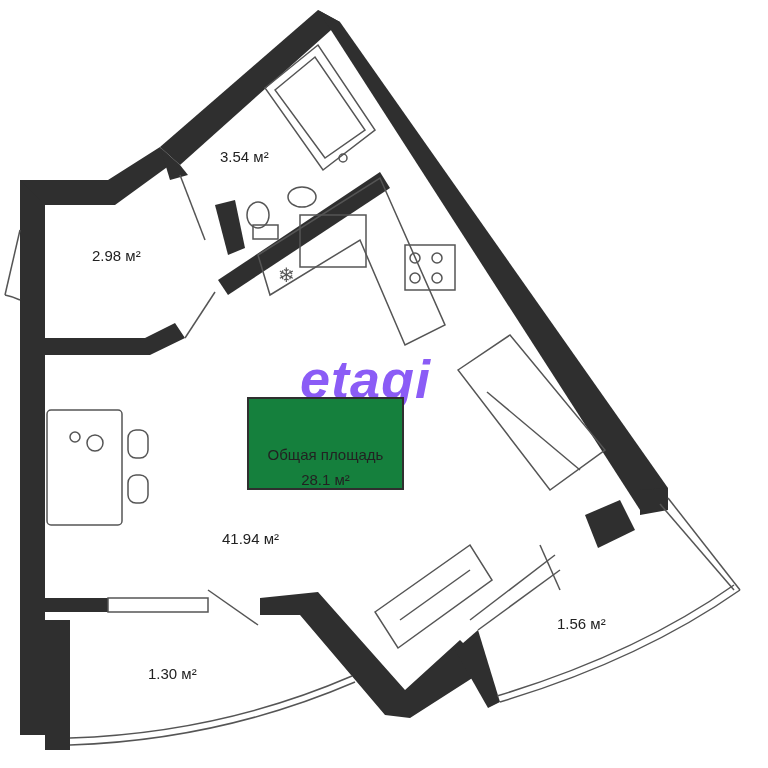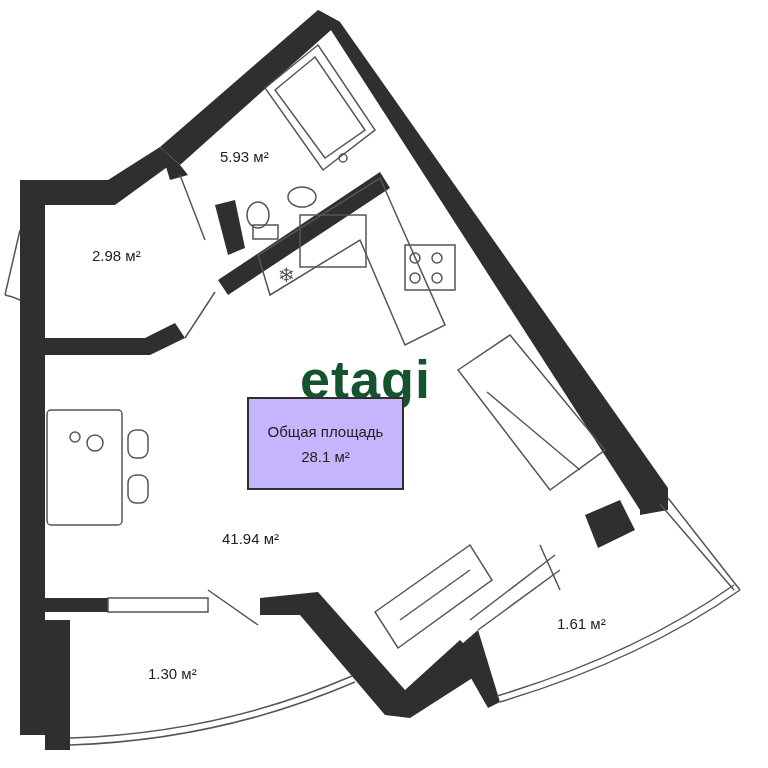--- a/index.html
+++ b/index.html
@@ -1,21 +1,21 @@
 <!DOCTYPE html>
 <html><head>
 <meta charset="utf-8">
 <style>
   html, body { margin: 0; padding: 0; background: #ffffff; }
   body { width: 768px; height: 768px; position: relative; overflow: hidden; font-family: "Liberation Sans", "DejaVu Sans", sans-serif; }
   #plan { position: absolute; left: 0; top: 0; width: 768px; height: 768px; }
   .lbl { position: absolute; font-size: 15px; color: #222; white-space: nowrap; }
-  #total-box { position: absolute; left: 247px; top: 397px; width: 157px; height: 93px; border: 2px solid #2f2f2f; box-sizing: border-box; display: flex; flex-direction: column; align-items: center; justify-content: center; gap: 8px; background: #c4b5fd; }
+  #total-box { position: absolute; left: 247px; top: 397px; width: 157px; height: 93px; border: 2px solid #2f2f2f; box-sizing: border-box; display: flex; flex-direction: column; align-items: center; justify-content: flex-end; gap: 8px; background: #15803d; }
   #total-box span { font-size: 15px; color: #222; }
-  #watermark { position: absolute; left: 300px; top: 348px; font-size: 54px; font-weight: bold; color: #14532d; letter-spacing: 1px; }
+  #watermark { position: absolute; left: 300px; top: 348px; font-size: 54px; font-weight: bold; color: #8b5cf6; letter-spacing: 1px; font-style: italic; }
 </style>
 </head>
 <body>
 
 <svg id="plan" viewBox="0 0 768 768" xmlns="http://www.w3.org/2000/svg">
 
   <g fill="#2f2f2f" stroke="none">
 
     <polygon points="20,180 45,180 45,735 20,735"></polygon>
 
@@ -106,22 +106,22 @@
   </g>
 
   <g fill="none" stroke="#555" stroke-width="1.5">
     <polygon points="375,612 470,545 492,580 398,648"></polygon>
     <line x1="400" y1="620" x2="470" y2="570"></line>
   </g>
 </svg>
 
 <div id="watermark">etagi</div>
 
-<div class="lbl" style="left:220px;top:148px">5.93 м²</div>
+<div class="lbl" style="left:220px;top:148px">3.54 м²</div>
 <div class="lbl" style="left:92px;top:247px">2.98 м²</div>
 <div class="lbl" style="left:222px;top:530px">41.94 м²</div>
-<div class="lbl" style="left:557px;top:615px">1.61 м²</div>
+<div class="lbl" style="left:557px;top:615px">1.56 м²</div>
 <div class="lbl" style="left:148px;top:665px">1.30 м²</div>
 
 <div id="total-box">
   <span>Общая площадь</span>
   <span>28.1 м²</span>
 </div>
 
 </body></html>

